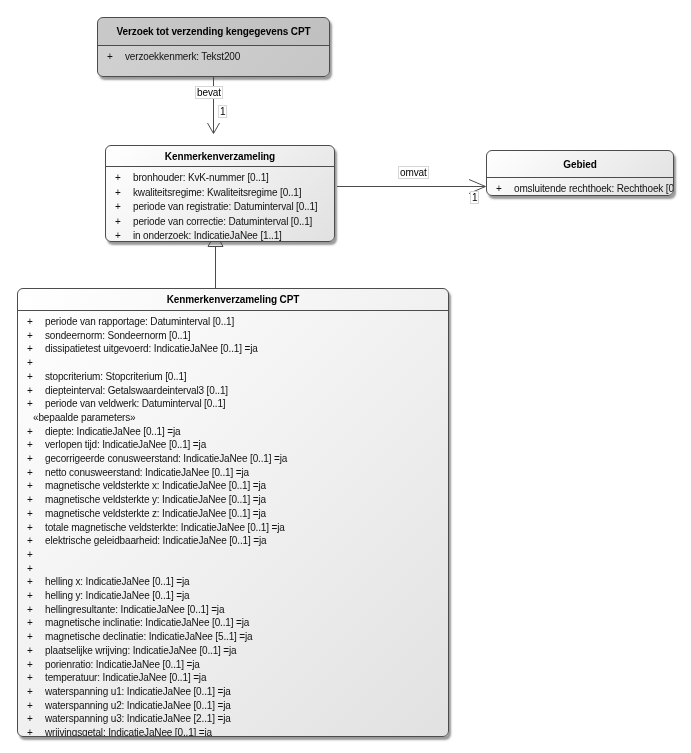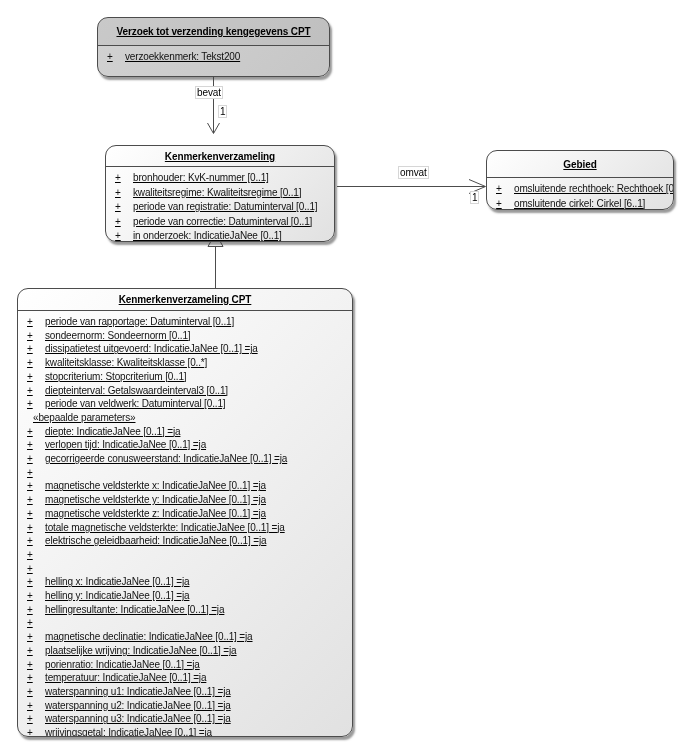--- a/index.html
+++ b/index.html
@@ -2,24 +2,24 @@
 <html><head>
 <meta charset="utf-8">
 <style>
   html,body { margin:0; padding:0; background:#ffffff; }
   .canvas {
     position:relative; width:691px; height:753px; background:#ffffff;
     font-family:"Liberation Sans", sans-serif; overflow:hidden;
     -webkit-font-smoothing:antialiased;
   }
   .uml-class {
-    position:absolute; border:1px solid #4c4c4c; border-radius:11px;
+    position:absolute; border:1px solid #4c4c4c; border-radius:6px;
     background:linear-gradient(135deg,#ffffff 0%,#f2f2f2 45%,#e1e1e1 100%);
     box-shadow:2px 3px 2px rgba(70,70,70,0.55);
-    overflow:hidden; box-sizing:border-box;text-decoration:underline;
+    overflow:hidden; box-sizing:border-box;
   }
   .uml-class.gray {
     background:linear-gradient(135deg,#d2d2d2 0%,#c6c6c6 100%);
   }
   .uml-class .hdr {
     display:flex; align-items:center; justify-content:center;
     font-weight:bold; font-size:10px; color:#000;
     border-bottom:1px solid #4c4c4c; letter-spacing:-0.1px;
     white-space:nowrap;
   }
@@ -100,57 +100,56 @@
         <div class="attr-row">
           <span class="vis">+</span>
           <span class="atext">periode van registratie: Datuminterval [0..1]</span>
         </div>
         <div class="attr-row">
           <span class="vis">+</span>
           <span class="atext">periode van correctie: Datuminterval [0..1]</span>
         </div>
         <div class="attr-row">
           <span class="vis">+</span>
-          <span class="atext">in onderzoek: IndicatieJaNee [0..1]</span>
-        </div>
-      </div>
-  </div>
-
-  <div id="box-gebied" class="uml-class" style="left:486px; top:150px; width:188px; height:60px;">
+          <span class="atext">in onderzoek: IndicatieJaNee [1..1]</span>
+        </div>
+      </div>
+  </div>
+
+  <div id="box-gebied" class="uml-class" style="left:486px; top:150px; width:188px; height:46px;">
     <div class="hdr">Gebied</div>
     <div class="attrs">
         <div class="attr-row">
           <span class="vis">+</span>
           <span class="atext">omsluitende rechthoek: Rechthoek [0..1]</span>
         </div>
         <div class="attr-row">
           <span class="vis">+</span>
           <span class="atext">omsluitende cirkel: Cirkel [6..1]</span>
         </div>
       </div>
   </div>
 
-  <div id="box-cpt" class="uml-class" style="left:17px; top:288px; width:336px; height:449px;">
+  <div id="box-cpt" class="uml-class" style="left:17px; top:288px; width:432px; height:449px;">
     <div class="hdr">Kenmerkenverzameling CPT</div>
     <div class="attrs">
         <div class="attr-row">
           <span class="vis">+</span>
           <span class="atext">periode van rapportage: Datuminterval [0..1]</span>
         </div>
         <div class="attr-row">
           <span class="vis">+</span>
           <span class="atext">sondeernorm: Sondeernorm [0..1]</span>
         </div>
         <div class="attr-row">
           <span class="vis">+</span>
           <span class="atext">dissipatietest uitgevoerd: IndicatieJaNee [0..1] =ja</span>
         </div>
         <div class="attr-row">
           <span class="vis">+</span>
-          <span class="atext">kwaliteitsklasse: Kwaliteitsklasse [0..*]</span>
         </div>
         <div class="attr-row">
           <span class="vis">+</span>
           <span class="atext">stopcriterium: Stopcriterium [0..1]</span>
         </div>
         <div class="attr-row">
           <span class="vis">+</span>
           <span class="atext">diepteinterval: Getalswaardeinterval3 [0..1]</span>
         </div>
         <div class="attr-row">
@@ -165,20 +164,21 @@
         <div class="attr-row">
           <span class="vis">+</span>
           <span class="atext">verlopen tijd: IndicatieJaNee [0..1] =ja</span>
         </div>
         <div class="attr-row">
           <span class="vis">+</span>
           <span class="atext">gecorrigeerde conusweerstand: IndicatieJaNee [0..1] =ja</span>
         </div>
         <div class="attr-row">
           <span class="vis">+</span>
+          <span class="atext">netto conusweerstand: IndicatieJaNee [0..1] =ja</span>
         </div>
         <div class="attr-row">
           <span class="vis">+</span>
           <span class="atext">magnetische veldsterkte x: IndicatieJaNee [0..1] =ja</span>
         </div>
         <div class="attr-row">
           <span class="vis">+</span>
           <span class="atext">magnetische veldsterkte y: IndicatieJaNee [0..1] =ja</span>
         </div>
         <div class="attr-row">
@@ -206,24 +206,25 @@
         <div class="attr-row">
           <span class="vis">+</span>
           <span class="atext">helling y: IndicatieJaNee [0..1] =ja</span>
         </div>
         <div class="attr-row">
           <span class="vis">+</span>
           <span class="atext">hellingresultante: IndicatieJaNee [0..1] =ja</span>
         </div>
         <div class="attr-row">
           <span class="vis">+</span>
-        </div>
-        <div class="attr-row">
-          <span class="vis">+</span>
-          <span class="atext">magnetische declinatie: IndicatieJaNee [0..1] =ja</span>
+          <span class="atext">magnetische inclinatie: IndicatieJaNee [0..1] =ja</span>
+        </div>
+        <div class="attr-row">
+          <span class="vis">+</span>
+          <span class="atext">magnetische declinatie: IndicatieJaNee [5..1] =ja</span>
         </div>
         <div class="attr-row">
           <span class="vis">+</span>
           <span class="atext">plaatselijke wrijving: IndicatieJaNee [0..1] =ja</span>
         </div>
         <div class="attr-row">
           <span class="vis">+</span>
           <span class="atext">porienratio: IndicatieJaNee [0..1] =ja</span>
         </div>
         <div class="attr-row">
@@ -233,21 +234,21 @@
         <div class="attr-row">
           <span class="vis">+</span>
           <span class="atext">waterspanning u1: IndicatieJaNee [0..1] =ja</span>
         </div>
         <div class="attr-row">
           <span class="vis">+</span>
           <span class="atext">waterspanning u2: IndicatieJaNee [0..1] =ja</span>
         </div>
         <div class="attr-row">
           <span class="vis">+</span>
-          <span class="atext">waterspanning u3: IndicatieJaNee [0..1] =ja</span>
+          <span class="atext">waterspanning u3: IndicatieJaNee [2..1] =ja</span>
         </div>
         <div class="attr-row">
           <span class="vis">+</span>
           <span class="atext">wrijvingsgetal: IndicatieJaNee [0..1] =ja</span>
         </div>
       </div>
   </div>
 
 </div>
 

